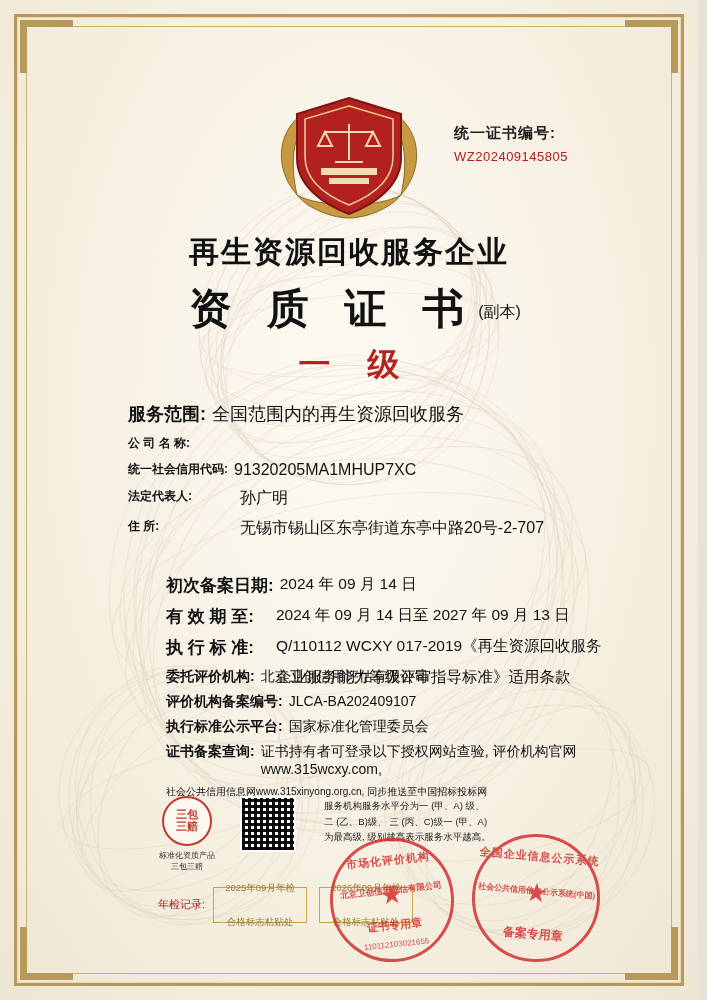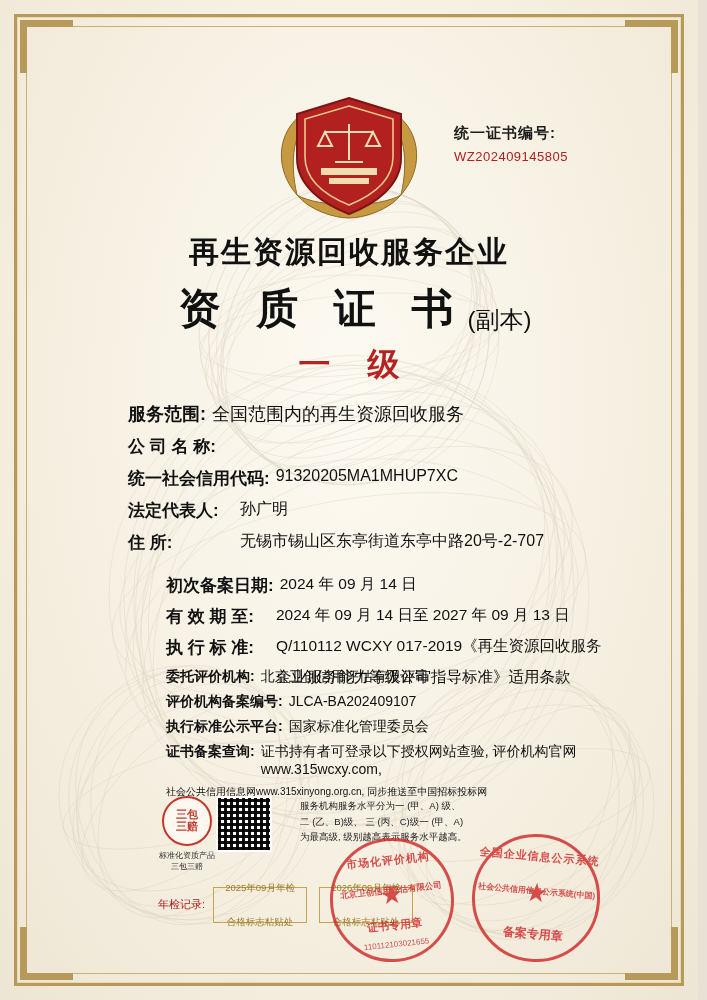--- a/index.html
+++ b/index.html
@@ -65,32 +65,32 @@
     font-size:30px;font-weight:bold;color:#111;letter-spacing:2px;
   }
   .title2-row{
     margin-top:8px;display:flex;align-items:flex-end;justify-content:center;
   }
   .title2{
     font-size:42px;font-weight:bold;color:#111;letter-spacing:12px;
     padding-left:12px;
   }
   .title2-sub{
-    font-size:24px;color:#111;margin-left:2px;margin-bottom:1px;
+    font-size:16px;color:#111;margin-left:2px;margin-bottom:14px;
   }
   .grade{
     margin-top:6px;font-size:32px;font-weight:bold;color:#b42222;letter-spacing:14px;
     padding-left:14px;
   }
 
   
   .fields{position:absolute;left:88px;right:40px;top:368px;}
   .row{display:flex;align-items:flex-start;margin-bottom:9px;}
   .k{
-    font-size:17px;font-weight:bold;color:#111;white-space:nowrap;
+    font-size:12px;font-weight:bold;color:#111;white-space:nowrap;
   }
   .v{
     font-size:16px;color:#111;margin-left:6px;
   }
   .scope .k{font-size:18px;}
   .scope .v{font-size:18px;}
   .k-just{display:inline-flex;justify-content:space-between;width:106px;}
 
   
   .records{position:absolute;left:126px;right:40px;top:540px;}
@@ -104,21 +104,21 @@
   .orgs{position:absolute;left:126px;right:34px;top:634px;}
   .orgs .row{margin-bottom:7px;}
   .orgs .k{font-size:14px;}
   .orgs .v{font-size:14px;}
   .query-2nd{margin-left:0px;font-size:10px;color:#111;margin-top:2px;line-height:1.5;}
 
   
   .bottom{position:absolute;left:118px;right:34px;top:762px;}
   .badge-row{display:flex;align-items:flex-start;}
   .three-guar{
-    width:58px;text-align:center;
+    width:58px;text-align:center;margin-right:24px;
   }
   .tg-circle{
     width:46px;height:46px;border-radius:50%;border:2px solid #c0392b;
     color:#c0392b;font-size:11px;font-weight:bold;line-height:1.05;
     display:flex;align-items:center;justify-content:center;flex-direction:column;
     margin:0 auto;background:#fff8f0;
   }
   .tg-cap{font-size:8px;color:#333;margin-top:5px;line-height:1.3;}
   .qr-group{display:flex;margin-right:18px;}
   .qr-item{text-align:center;margin-right:10px;}

